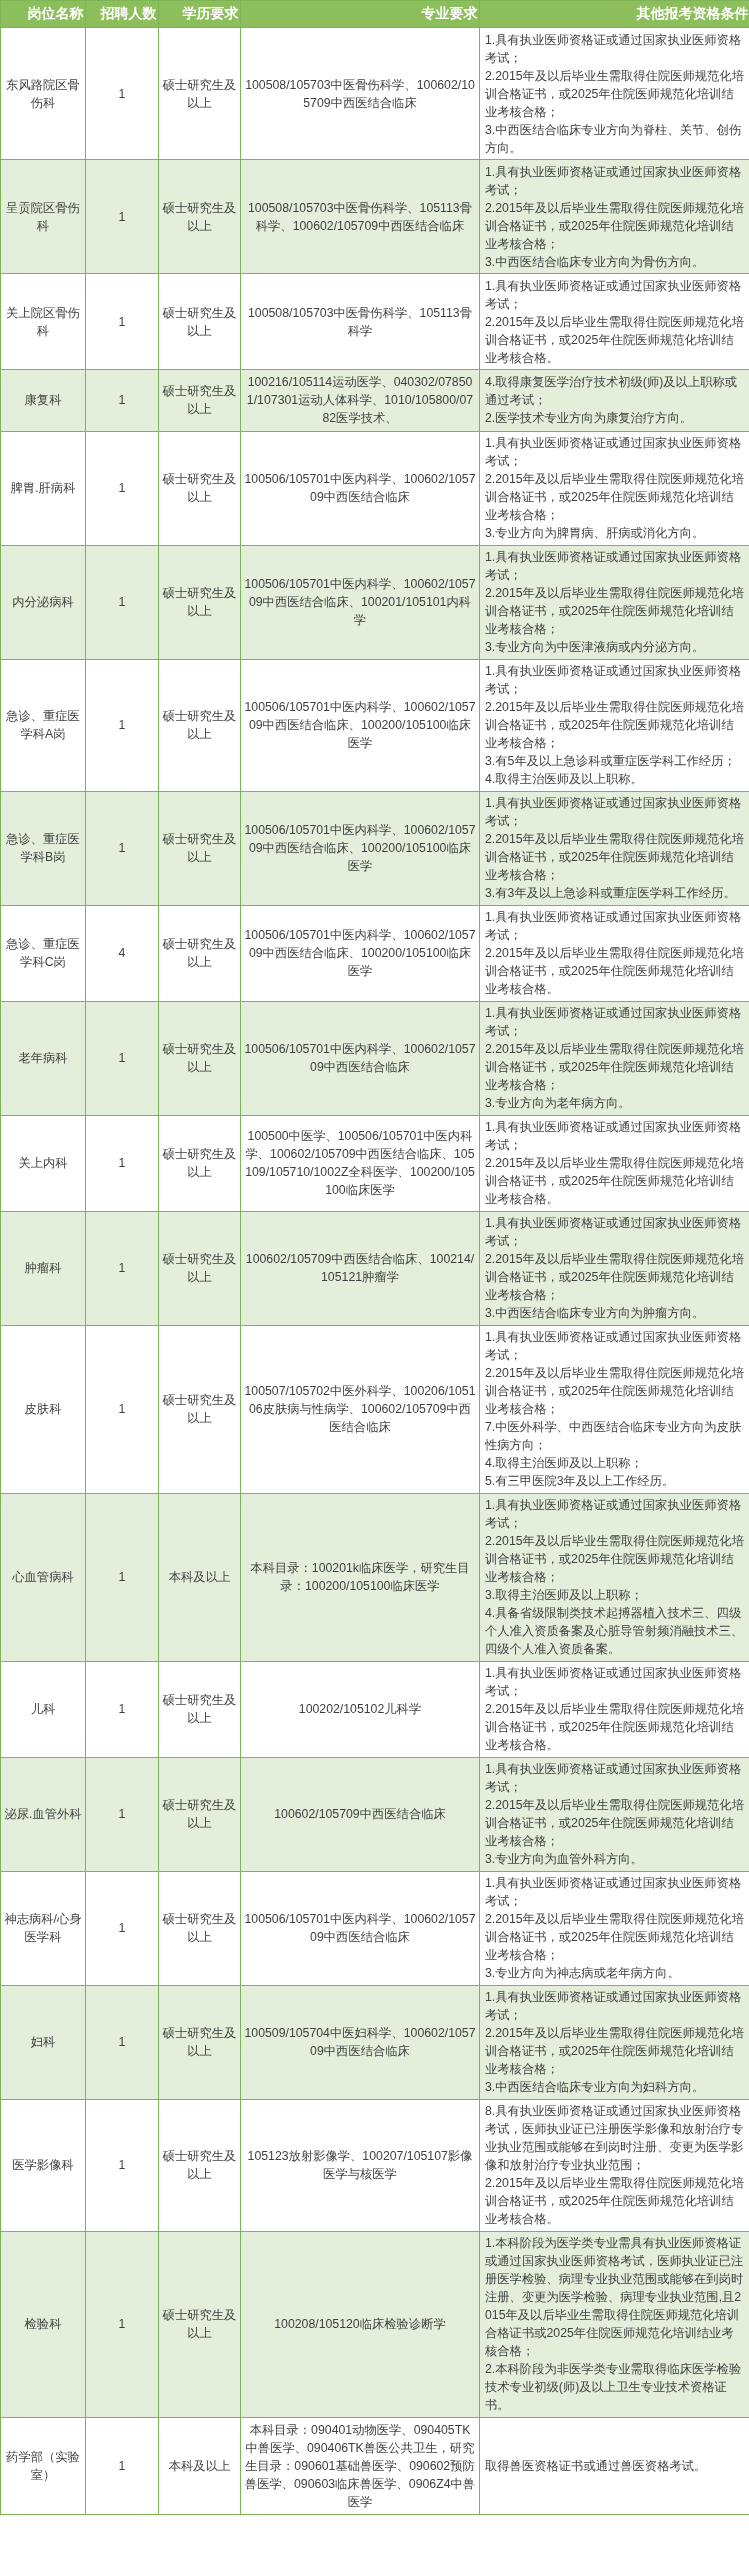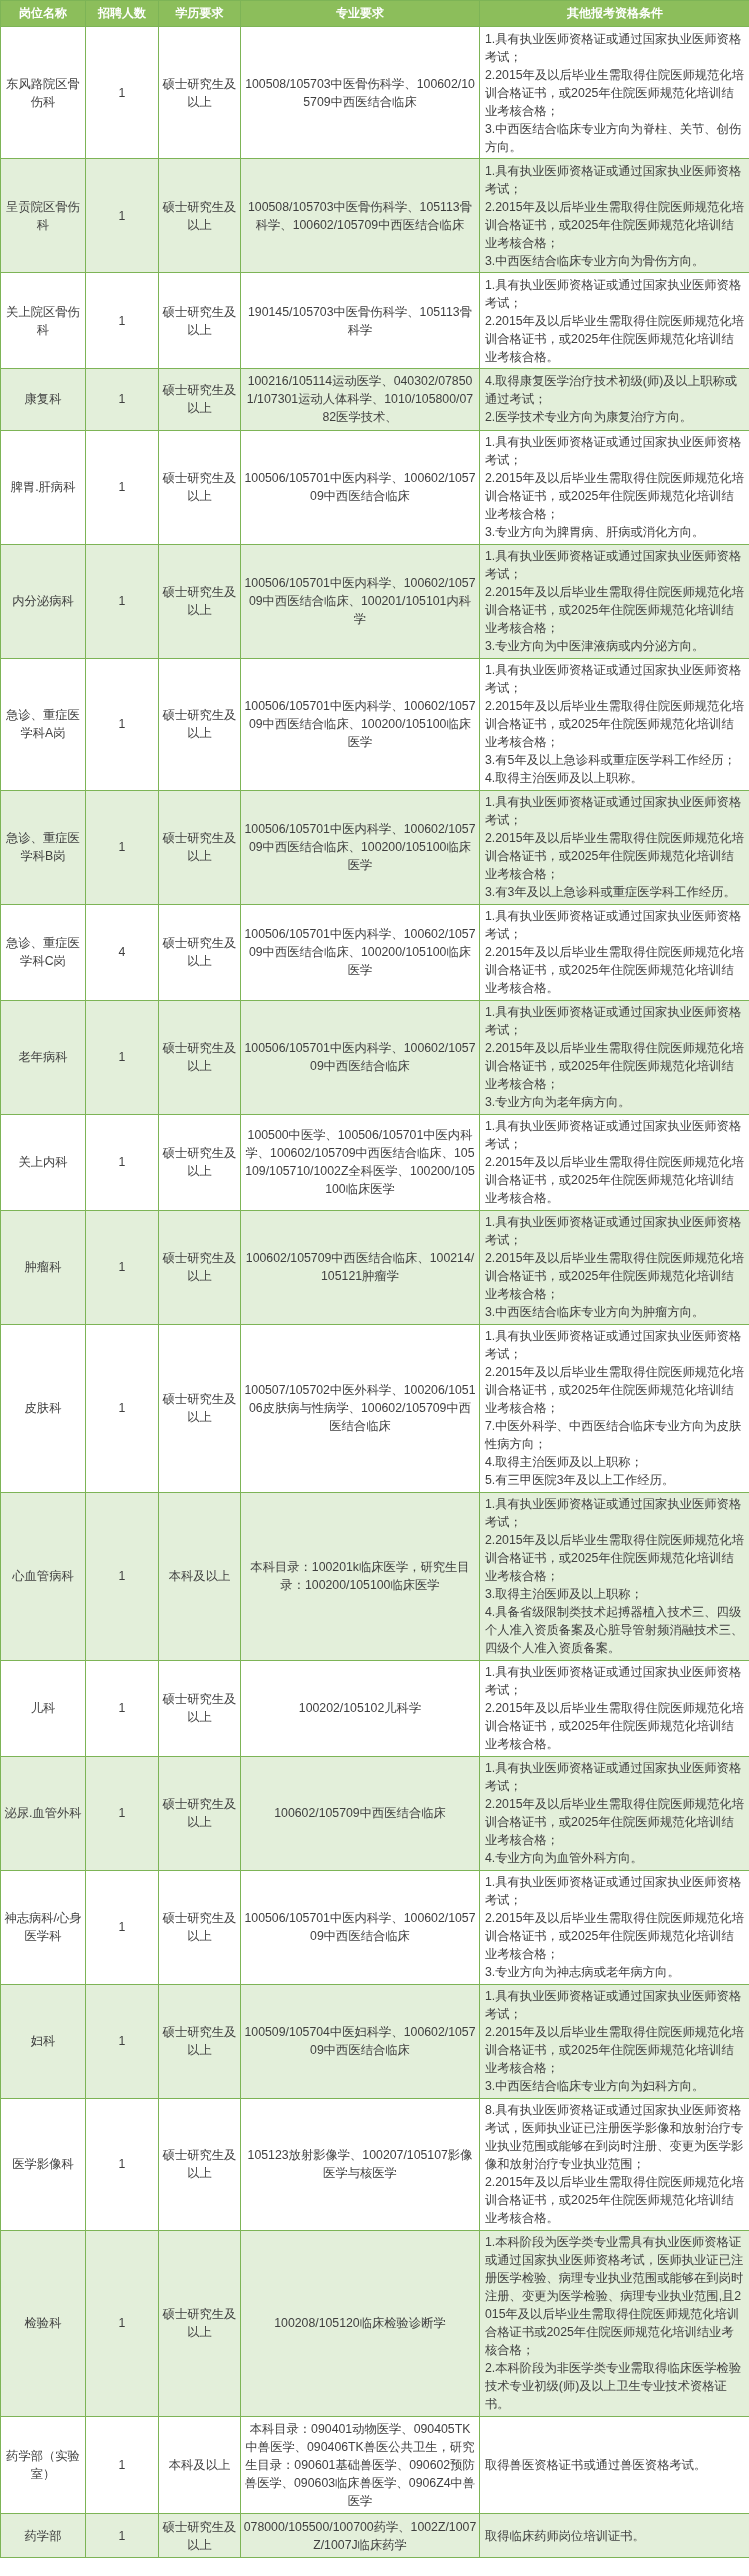--- a/index.html
+++ b/index.html
@@ -13,25 +13,25 @@
   body{font-family:"Liberation Sans","DejaVu Sans",sans-serif;color:var(--body-text);}
   table.tbl{
     border-collapse:collapse;
     table-layout:fixed;
     width:750px;
     background:#FFFFFF;
   }
   .tbl th{
     background:var(--header-bg);
     color:var(--header-text);
-    font-size:12px;
+    font-size:14px;
     font-weight:bold;
     padding:4.1px 1.6px;
     border:1.6px solid var(--grid);
-    text-align:center;
+    text-align:right;
   }
   .tbl td{
     border:1.6px solid var(--grid);
     font-size:12.3px;
     line-height:18px;
     color:var(--body-text);
     vertical-align:middle;
     padding:3.3px 2.5px;
     word-break:break-all;
     overflow-wrap:anywhere;
@@ -81,21 +81,21 @@
         <td class="other">
           <div class="oline">1.具有执业医师资格证或通过国家执业医师资格考试；</div>
           <div class="oline">2.2015年及以后毕业生需取得住院医师规范化培训合格证书，或2025年住院医师规范化培训结业考核合格；</div>
           <div class="oline">3.中西医结合临床专业方向为骨伤方向。</div>
         </td>
       </tr>
       <tr>
         <td class="c">关上院区骨伤科</td>
         <td class="c">1</td>
         <td class="c">硕士研究生及以上</td>
-        <td class="c">190145/105703中医骨伤科学、105113骨科学</td>
+        <td class="c">100508/105703中医骨伤科学、105113骨科学</td>
         <td class="other">
           <div class="oline">1.具有执业医师资格证或通过国家执业医师资格考试；</div>
           <div class="oline">2.2015年及以后毕业生需取得住院医师规范化培训合格证书，或2025年住院医师规范化培训结业考核合格。</div>
         </td>
       </tr>
       <tr class="alt">
         <td class="c">康复科</td>
         <td class="c">1</td>
         <td class="c">硕士研究生及以上</td>
         <td class="c">100216/105114运动医学、040302/078501/107301运动人体科学、1010/105800/0782医学技术、</td>
@@ -227,21 +227,21 @@
         </td>
       </tr>
       <tr class="alt">
         <td class="c">泌尿.血管外科</td>
         <td class="c">1</td>
         <td class="c">硕士研究生及以上</td>
         <td class="c">100602/105709中西医结合临床</td>
         <td class="other">
           <div class="oline">1.具有执业医师资格证或通过国家执业医师资格考试；</div>
           <div class="oline">2.2015年及以后毕业生需取得住院医师规范化培训合格证书，或2025年住院医师规范化培训结业考核合格；</div>
-          <div class="oline">4.专业方向为血管外科方向。</div>
+          <div class="oline">3.专业方向为血管外科方向。</div>
         </td>
       </tr>
       <tr>
         <td class="c">神志病科/心身医学科</td>
         <td class="c">1</td>
         <td class="c">硕士研究生及以上</td>
         <td class="c">100506/105701中医内科学、100602/105709中西医结合临床</td>
         <td class="other">
           <div class="oline">1.具有执业医师资格证或通过国家执业医师资格考试；</div>
           <div class="oline">2.2015年及以后毕业生需取得住院医师规范化培训合格证书，或2025年住院医师规范化培训结业考核合格；</div>
@@ -279,26 +279,17 @@
           <div class="oline">2.本科阶段为非医学类专业需取得临床医学检验技术专业初级(师)及以上卫生专业技术资格证书。</div>
         </td>
       </tr>
       <tr>
         <td class="c">药学部（实验室）</td>
         <td class="c">1</td>
         <td class="c">本科及以上</td>
         <td class="c">本科目录：090401动物医学、090405TK中兽医学、090406TK兽医公共卫生，研究生目录：090601基础兽医学、090602预防兽医学、090603临床兽医学、0906Z4中兽医学</td>
         <td class="other">
           <div class="oline">取得兽医资格证书或通过兽医资格考试。</div>
-        </td>
-      </tr>
-      <tr class="alt">
-        <td class="c">药学部</td>
-        <td class="c">1</td>
-        <td class="c">硕士研究生及以上</td>
-        <td class="c">078000/105500/100700药学、1002Z/1007Z/1007J临床药学</td>
-        <td class="other">
-          <div class="oline">取得临床药师岗位培训证书。</div>
         </td>
       </tr>
     </tbody>
 </table>
 
 
 </body></html>

